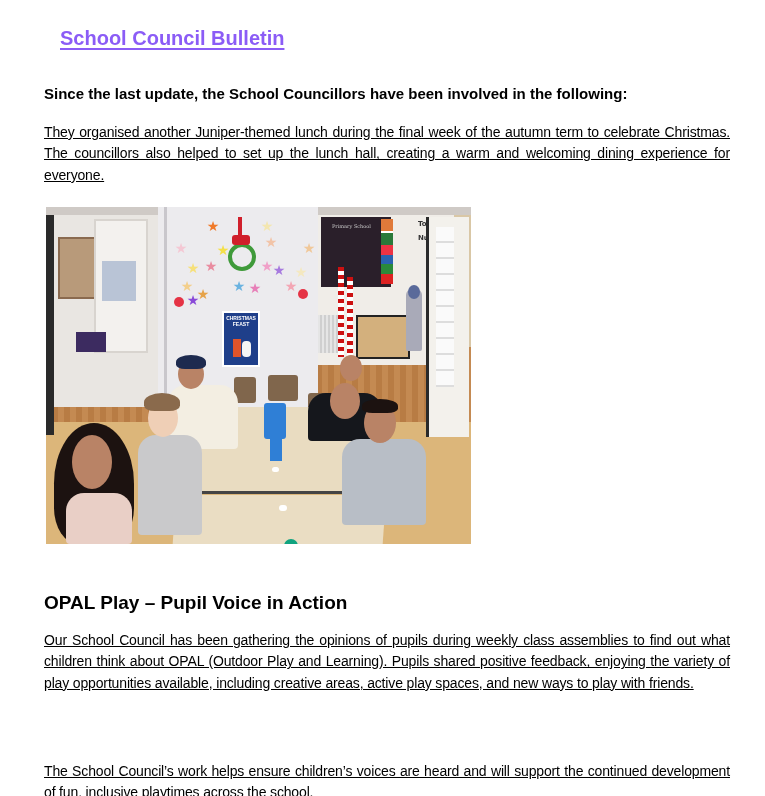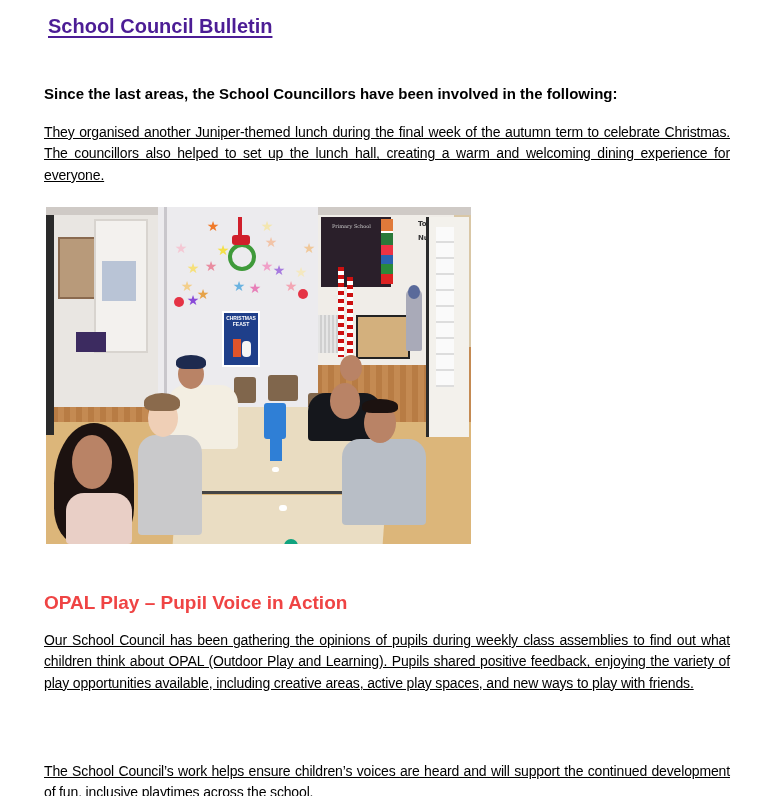--- a/index.html
+++ b/index.html
@@ -3,39 +3,39 @@
   <meta charset="utf-8">
   <style>
     html, body { margin: 0; padding: 0; background: #ffffff; }
     body {
       width: 765px; height: 796px; overflow: hidden; position: relative;
       font-family: "Liberation Sans", sans-serif; color: #000;
     }
     .page { position: absolute; left: 44px; top: 0; width: 686px; }
     .title {
       position: absolute; left: 0; top: 11px;
-      font-size: 20px; font-weight: bold; color: #4c1d95;
+      font-size: 20px; font-weight: bold; color: #8b5cf6;
       text-decoration: underline; text-underline-offset: 3px; text-decoration-thickness: 2px;
-      margin: 4px; white-space: nowrap;
+      margin: 16px; white-space: nowrap;
     }
     .intro-heading {
       position: absolute; left: 0; top: 85px; width: 686px;
       font-size: 15px; font-weight: bold; margin: 0; white-space: nowrap;
     }
     .para {
       position: absolute; left: 0; width: 686px; margin: 0;
       font-size: 14px; line-height: 21.3px; text-align: justify;
       text-align-last: left; letter-spacing: -0.15px; text-decoration: underline;
     }
     .p1 { top: 122px; }
     .p2 { top: 630px; }
     .p3 { top: 761px; }
     .section-heading {
       position: absolute; left: 0; top: 592px;
-      font-size: 19px; font-weight: bold; margin: 0; white-space: nowrap; color: #ef4444;
+      font-size: 19px; font-weight: bold; margin: 0; white-space: nowrap; color: #000000;
     }
 
     
     .photo {
       position: absolute; left: 46px; top: 207px; width: 425px; height: 337px;
       overflow: hidden; background: #d9c7a6;
     }
     .photo div { position: absolute; }
     .ceiling { left: 0; top: 0; width: 425px; height: 8px; background: #cfcac6; }
     .wall-left { left: 0; top: 0; width: 120px; height: 200px; background: #e9e6e2; }
@@ -89,21 +89,21 @@
 
     .kid-body { border-radius: 18px 18px 4px 4px; }
     .kid-head { border-radius: 50%; background: #b98366; }
     .hair { border-radius: 50% 50% 30% 30%; background: #1c1210; }
   </style>
 </head>
 <body>
 
 <div class="page">
   <h1 class="title">School Council Bulletin</h1>
-  <p class="intro-heading">Since the last areas, the School Councillors have been involved in the following:</p>
+  <p class="intro-heading">Since the last update, the School Councillors have been involved in the following:</p>
   <p class="para p1">They organised another Juniper-themed lunch during the final week of the autumn term to celebrate Christmas. The councillors also helped to set up the lunch hall, creating a warm and welcoming dining experience for everyone.</p>
   <h2 class="section-heading">OPAL Play – Pupil Voice in Action</h2>
   <p class="para p2">Our School Council has been gathering the opinions of pupils during weekly class assemblies to find out what children think about OPAL (Outdoor Play and Learning). Pupils shared positive feedback, enjoying the variety of play opportunities available, including creative areas, active play spaces, and new ways to play with friends.</p>
   <p class="para p3">The School Council’s work helps ensure children’s voices are heard and will support the continued development of fun, inclusive playtimes across the school.</p>
 </div>
 
 <div class="photo" title="Six pupils seated around a lunch table with blue jug and cup, Christmas star decorations and wreath on the wall behind">
   <div class="floor-back"></div>
   <div class="floor-front"></div>
   <div class="wall-left"></div>

